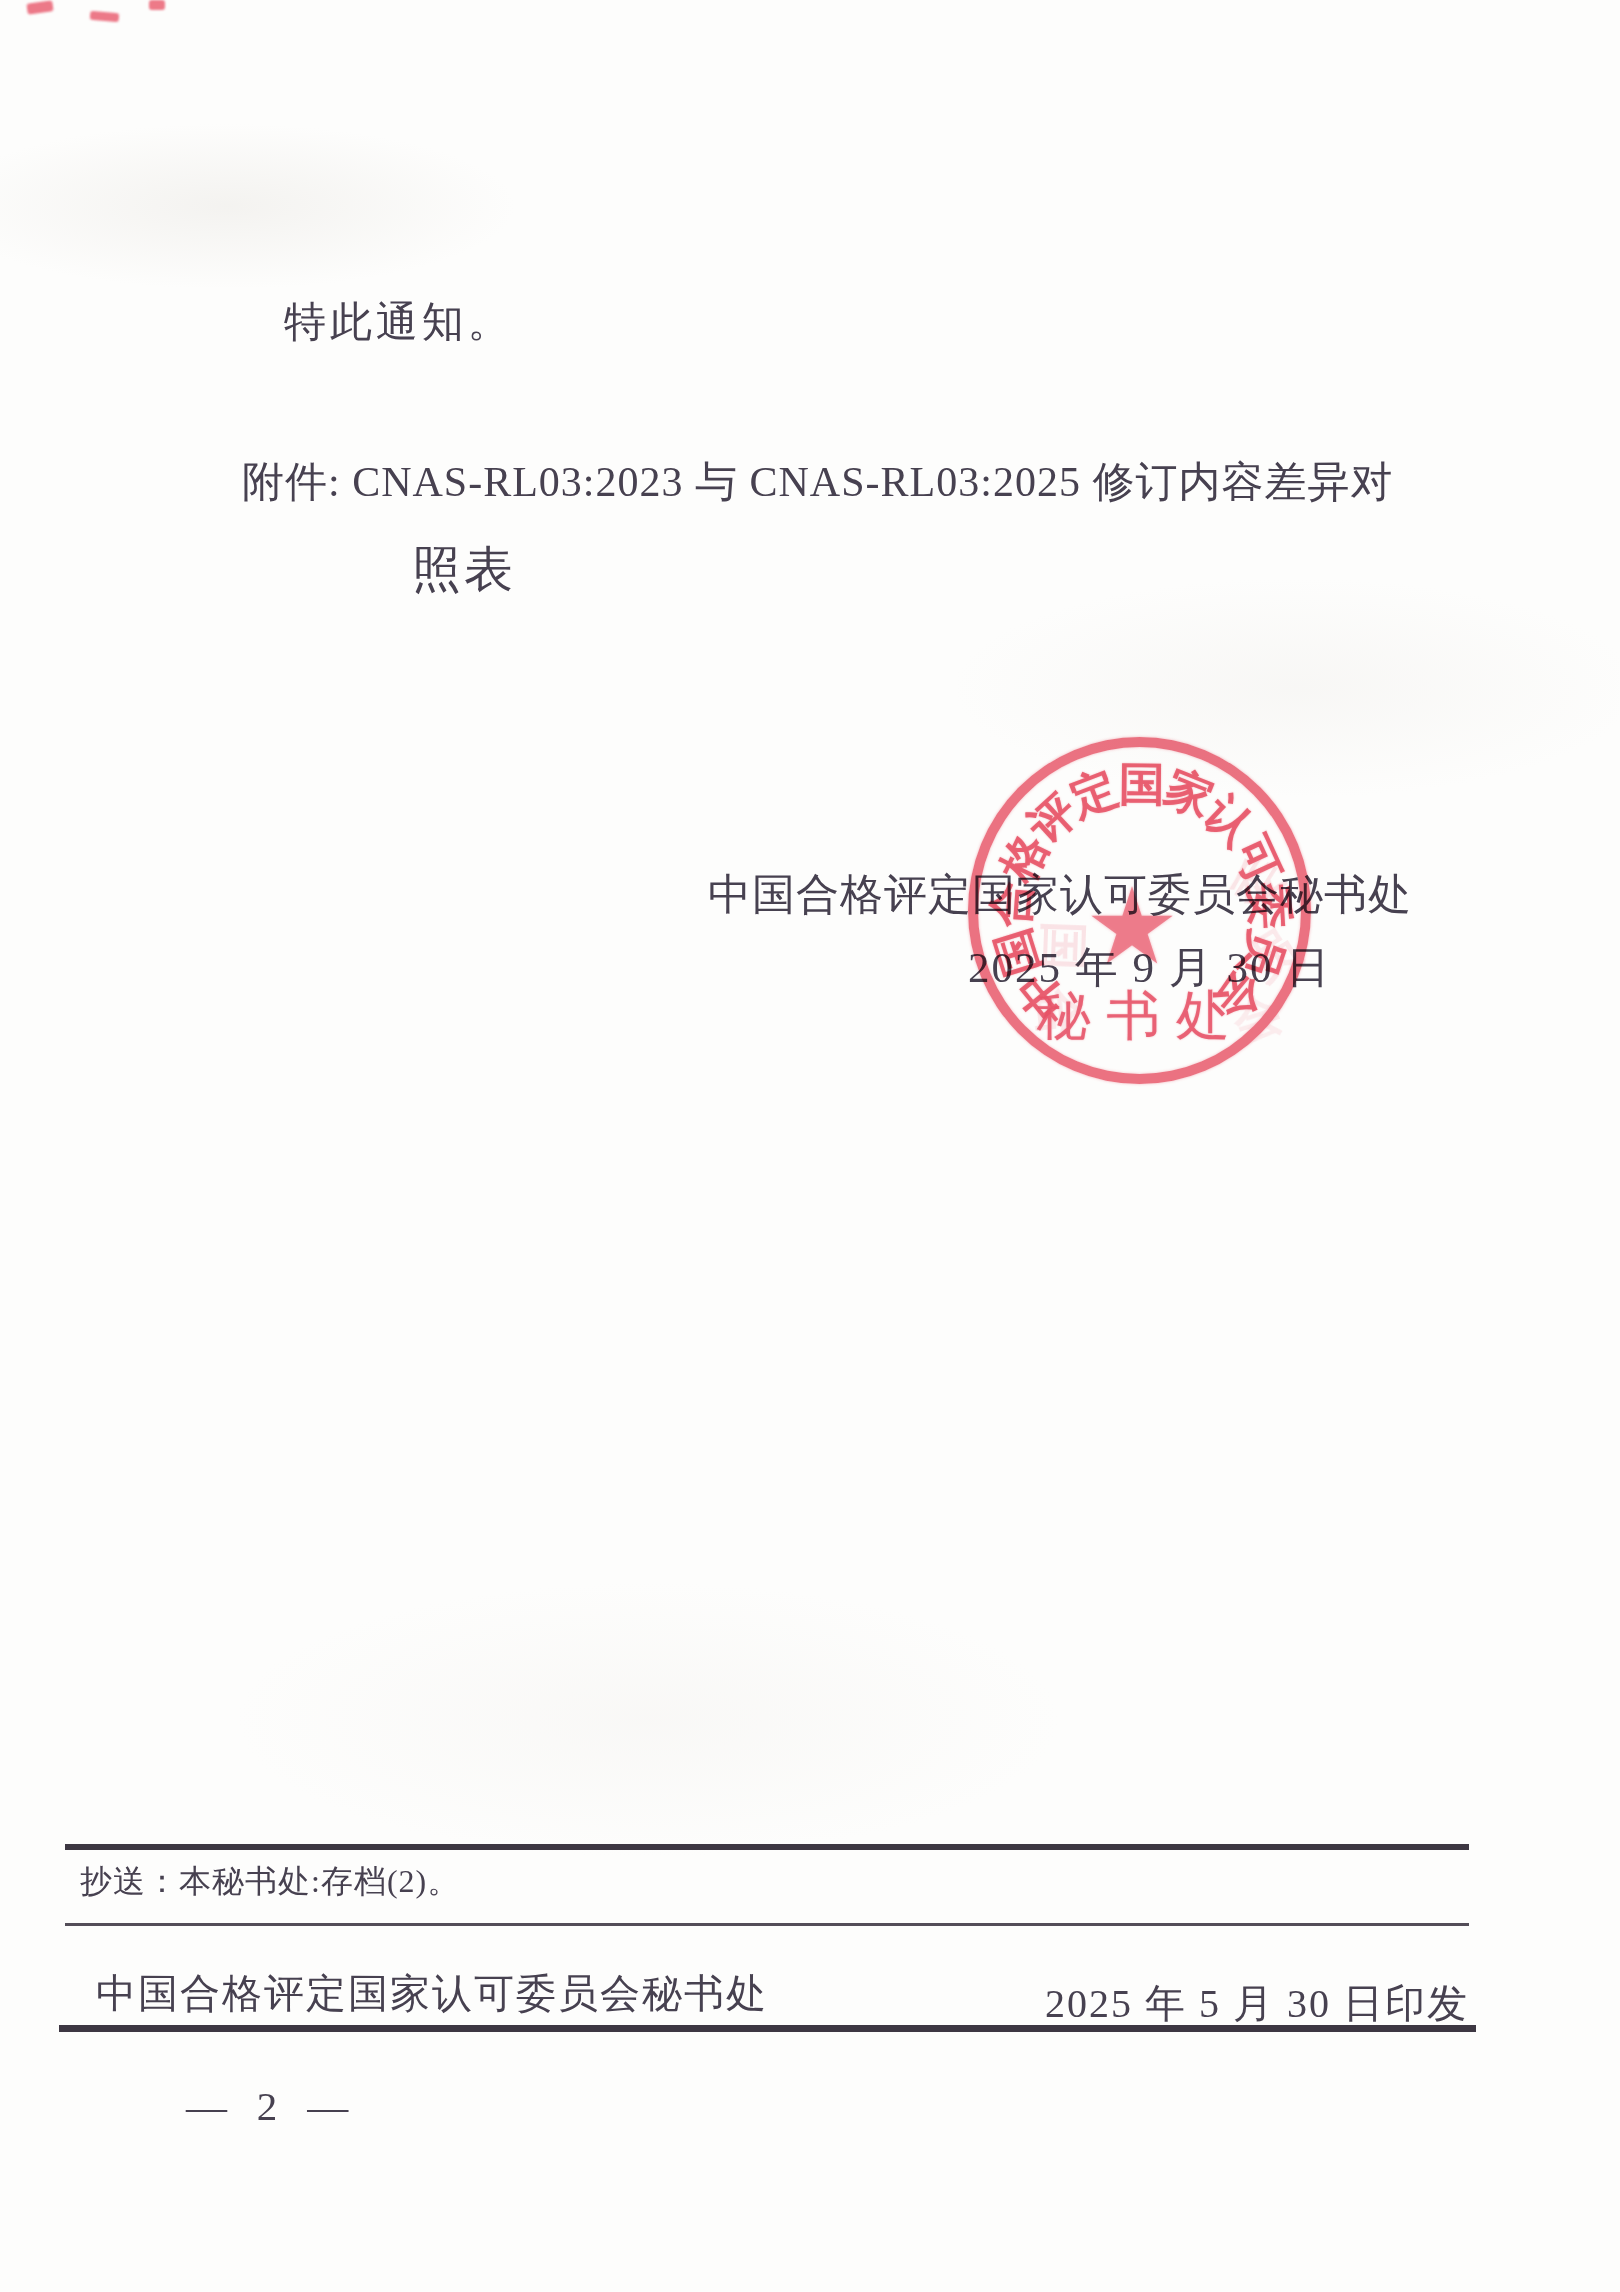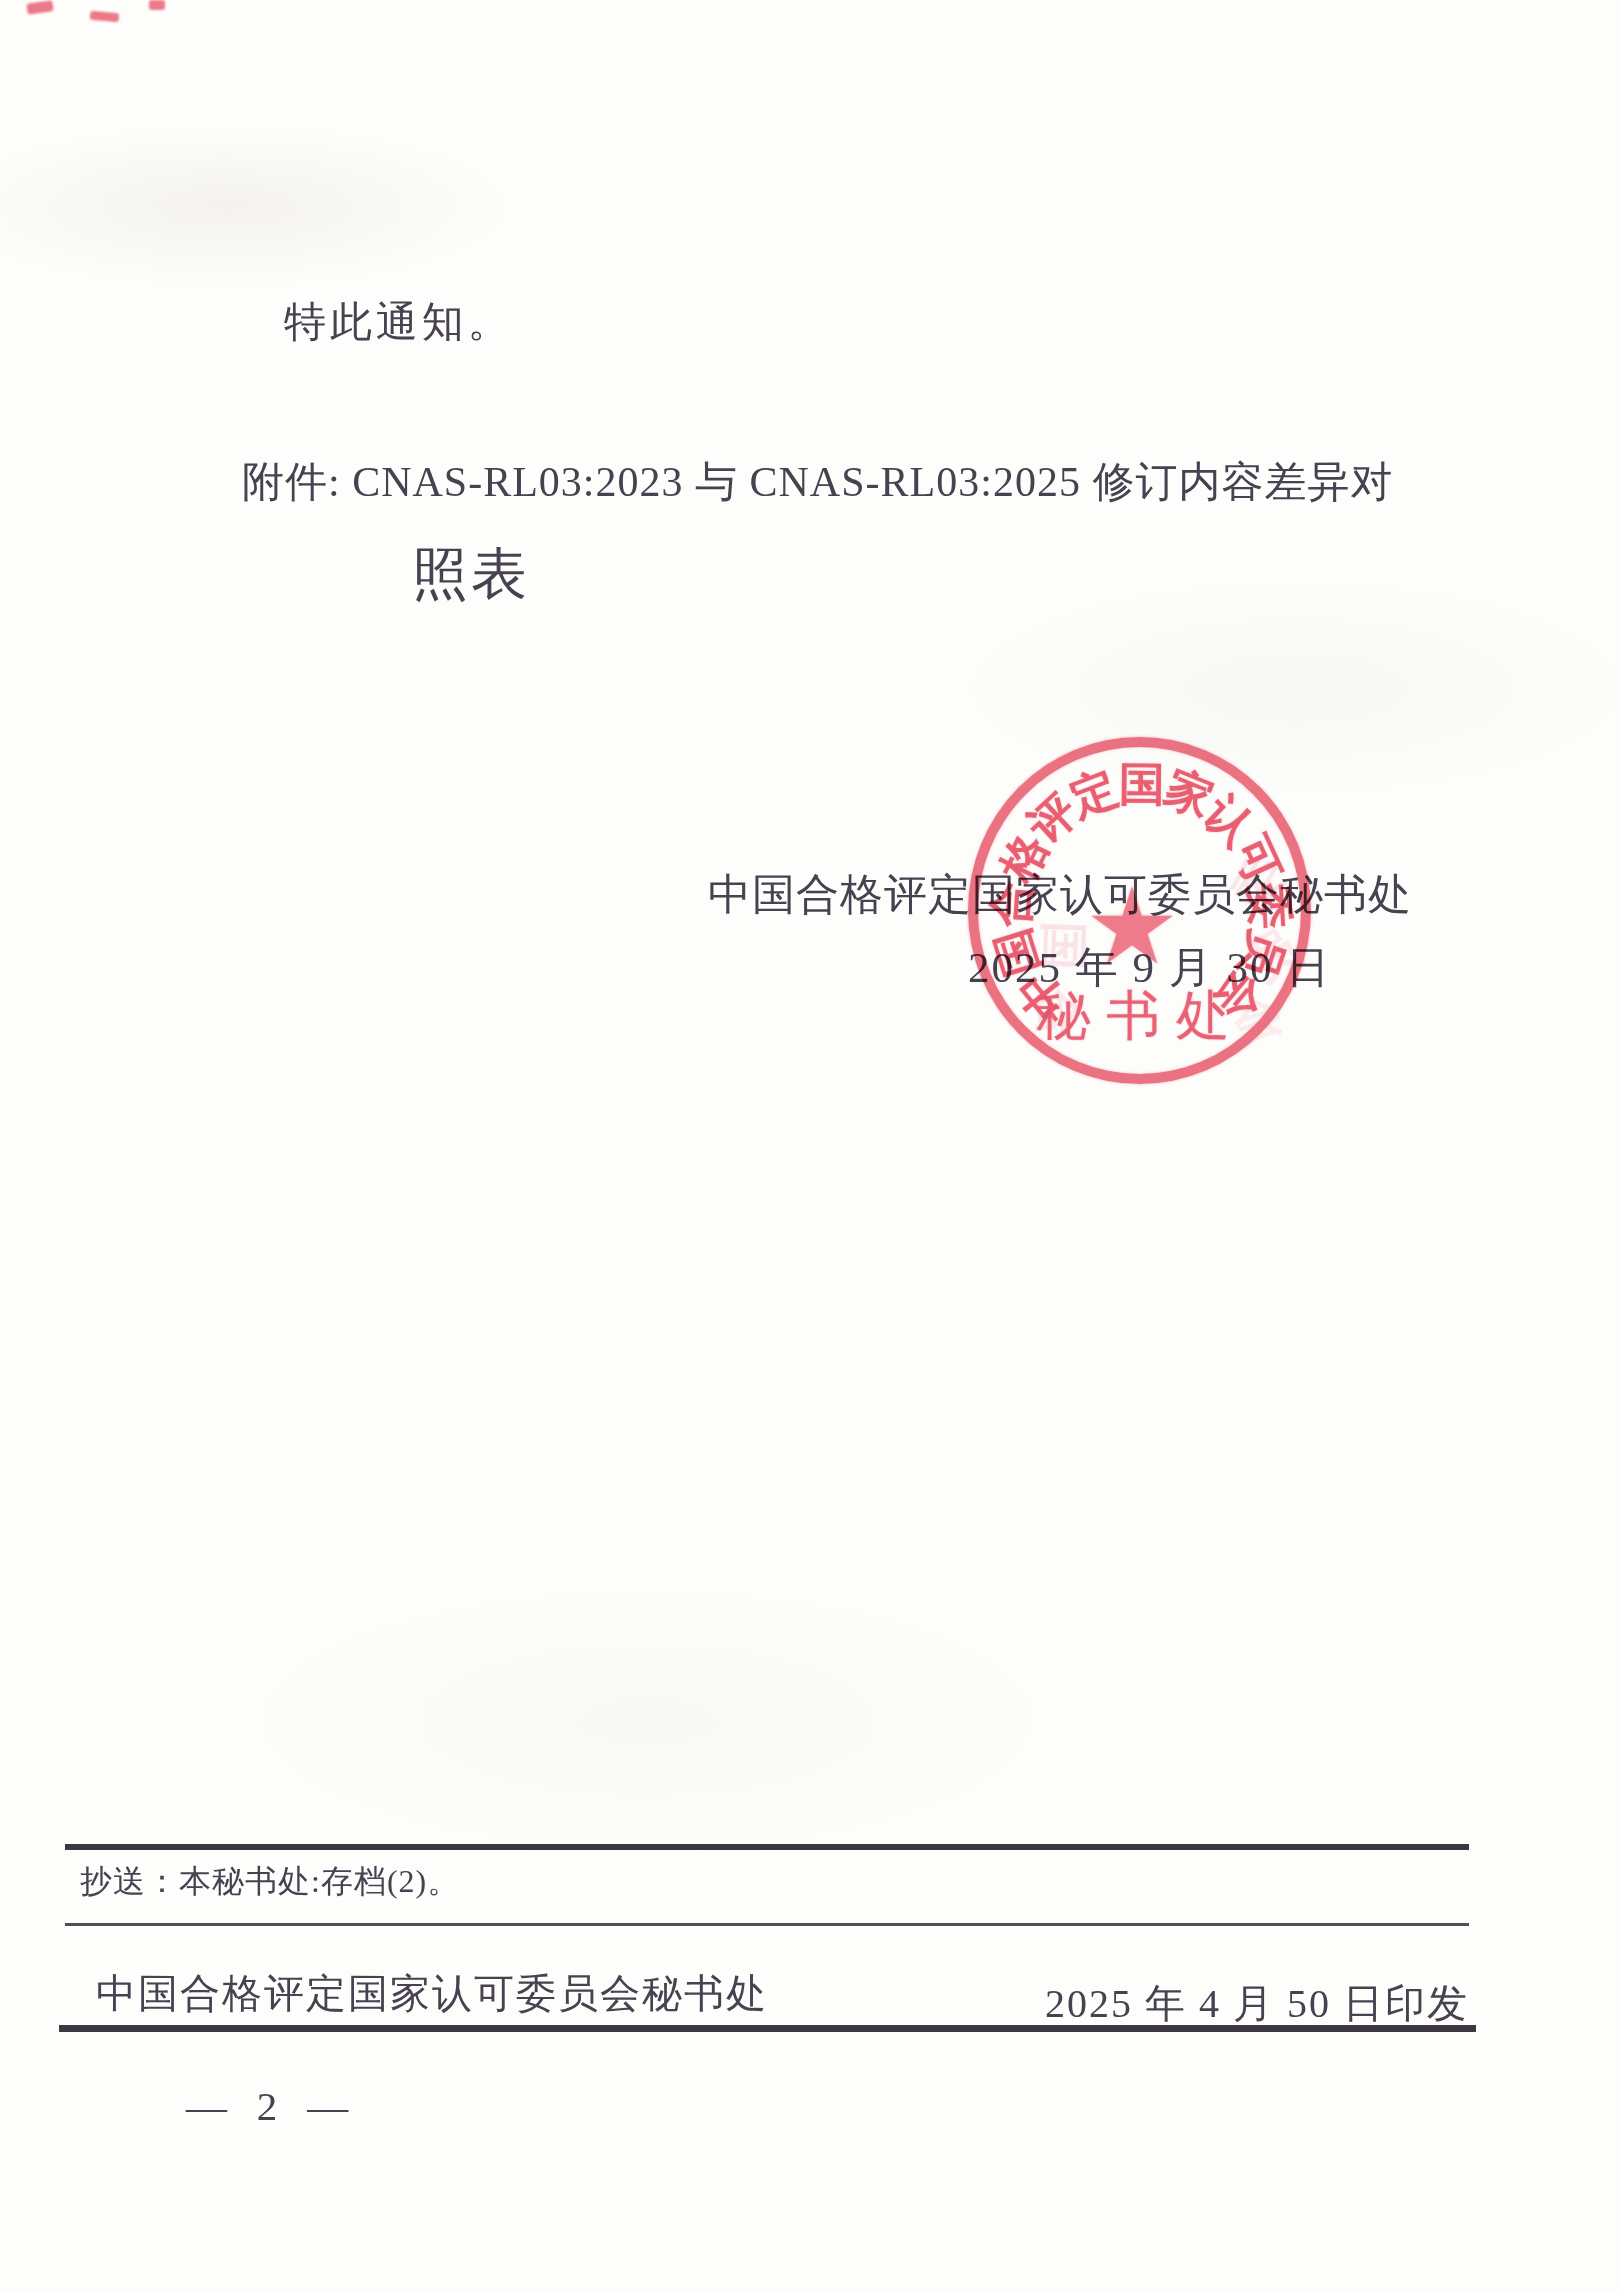--- a/index.html
+++ b/index.html
@@ -17,21 +17,21 @@
     text-align:center;
   }
   .abs{position:absolute;}
   .cjk{
     font-family:"Liberation Serif","DejaVu Serif",serif;
     color:#474150;
     white-space:nowrap;
   }
   .notice{left:284px;top:294px;font-size:42px;letter-spacing:3.9px;}
   .attach1{left:242px;top:454px;font-size:42px;letter-spacing:1px;}
-  .attach2{left:412px;top:537px;font-size:56px;letter-spacing:2.9px;}
+  .attach2{left:412px;top:537px;font-size:49px;letter-spacing:2.9px;}
   .sig-org{left:708px;top:866px;font-size:43px;letter-spacing:1px;}
   .sig-date{left:968px;top:939px;font-size:43px;letter-spacing:2px;}
 
   
   #seal{
     left:968px;top:737px;width:345px;height:349px;
     mix-blend-mode:multiply;
   }
   #seal .ring{
     position:absolute;left:0;top:0;width:323px;height:327px;
@@ -131,19 +131,19 @@
         <span class="ghost" style="left: 291px; top: 147px; opacity: 0.42; transform: translate(-50%, -50%) rotate(-58deg);">委</span>
         <span class="ghost" style="left: 306px; top: 218px; opacity: 0.36; transform: translate(-50%, -50%) rotate(-32deg);">员</span>
         <span class="ghost" style="left: 290px; top: 280px; opacity: 0.3; transform: translate(-50%, -50%) rotate(-18deg);">会</span>
       </div>
   </div>
 
   <div class="rule rule-top"></div>
   <div class="abs cjk cc-line">抄送：本秘书处:存档(2)。</div>
   <div class="rule rule-mid"></div>
   <div class="abs cjk publisher">中国合格评定国家认可委员会秘书处</div>
-  <div class="abs cjk print-date">2025 年 4 月 50 日印发</div>
+  <div class="abs cjk print-date">2025 年 5 月 30 日印发</div>
   <div class="rule rule-bottom"></div>
 
   <div class="abs cjk page-num">— 2 —</div>
 
 </div>
 
 
 </body></html>

